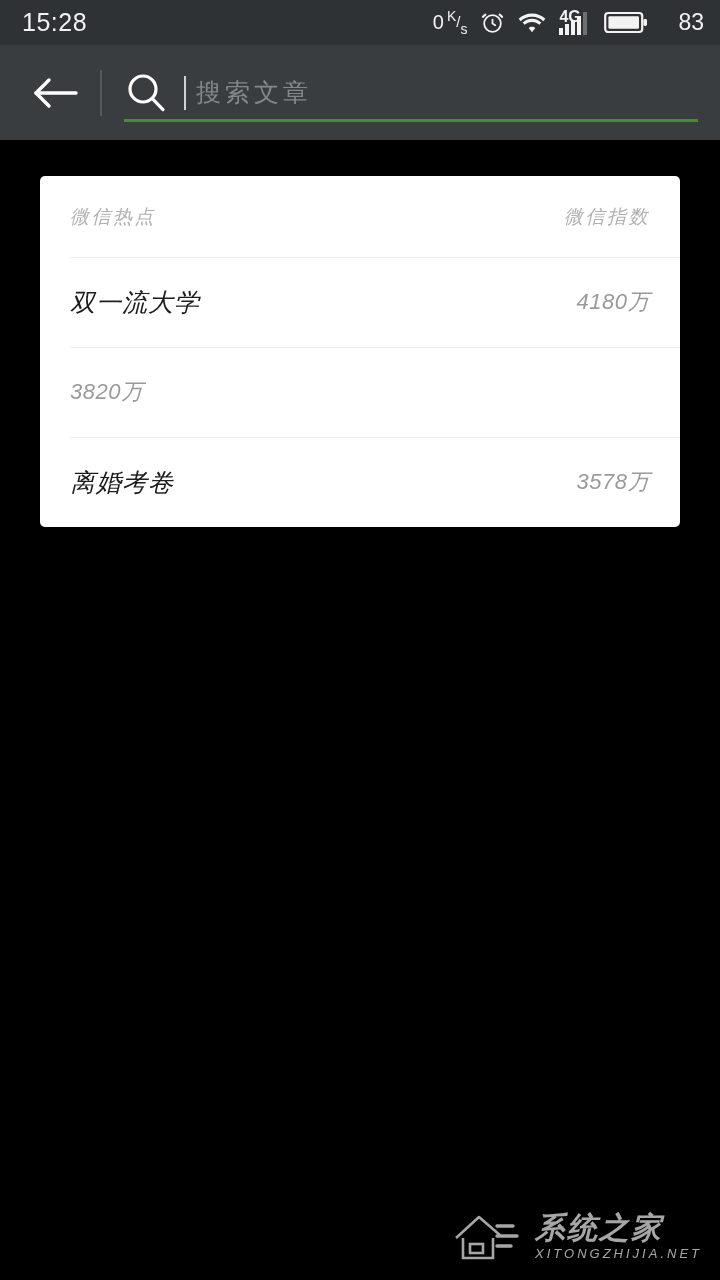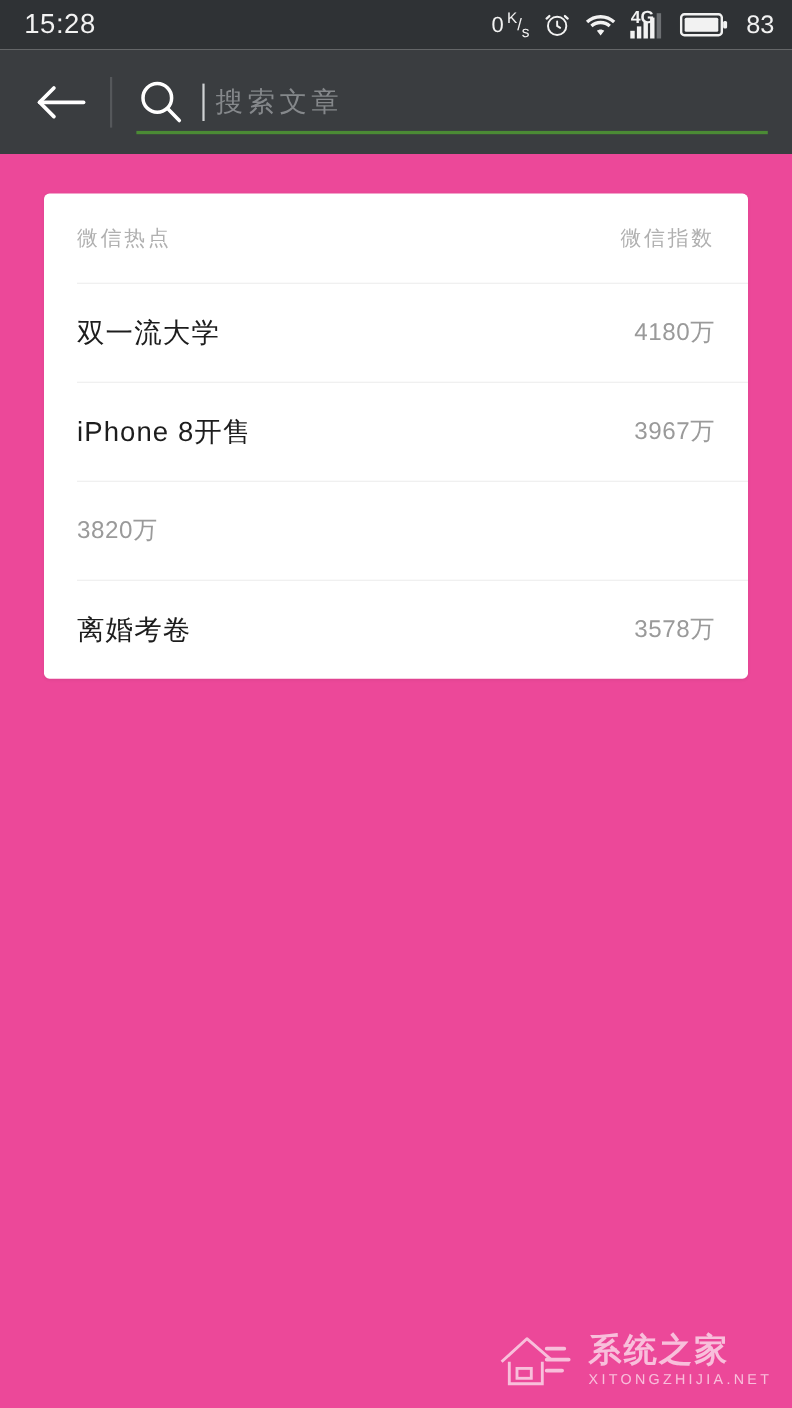--- a/index.html
+++ b/index.html
@@ -58,21 +58,21 @@
     position: absolute; bottom: 1px; left: 0;
     display: flex; align-items: flex-end; gap: 2px;
   }
   .sig-bars i { display: block; width: 4px; background: #f2f2f2; }
   .sig-bars i.b1 { height: 7px; }
   .sig-bars i.b2 { height: 11px; }
   .sig-bars i.b3 { height: 15px; }
   .sig-bars i.b4 { height: 19px; }
   .sig-bars i.off { background: #6d7073; height: 23px; }
 
-  .battery-pct { font-size: 23px; margin-left: 2px; }
+  .battery-pct { font-size: 23px; margin-left: 16px; }
 
   
   .search-header {
     position: relative;
     height: 95px;
     background: #3a3d40;
     display: flex;
     align-items: center;
     padding-left: 26px;
   }
@@ -115,22 +115,23 @@
     left: 0; right: 22px;
     bottom: 18px;
     height: 3px;
     background: #4b8b35;
   }
 
   
   .content {
     position: relative;
     height: calc(1280px - 45px - 95px);
-    background: #ec4899;
+    background: #000000;
     padding: 36px 40px 0 40px;
+    font-style: italic;
   }
   .card {
     background: #ffffff;
     border-radius: 5px;
     box-shadow: 0 1px 3px rgba(0,0,0,0.07);
     overflow: hidden;
   }
   .card-head {
     height: 81px;
     display: flex;
@@ -286,24 +287,20 @@
     </div>
 
     <div class="rows">
 
 
       <div class="row">
         <span class="row-title">双一流大学</span>
         <span class="row-value">4180万</span>
       </div>
 
-      <div class="row">
-        <span class="row-title">iPhone 8开售</span>
-        <span class="row-value">3967万</span>
-      </div>
 
       <div class="row">
         <span class="row-value">3820万</span>
       </div>
 
       <div class="row">
         <span class="row-title">离婚考卷</span>
         <span class="row-value">3578万</span>
       </div>
 

